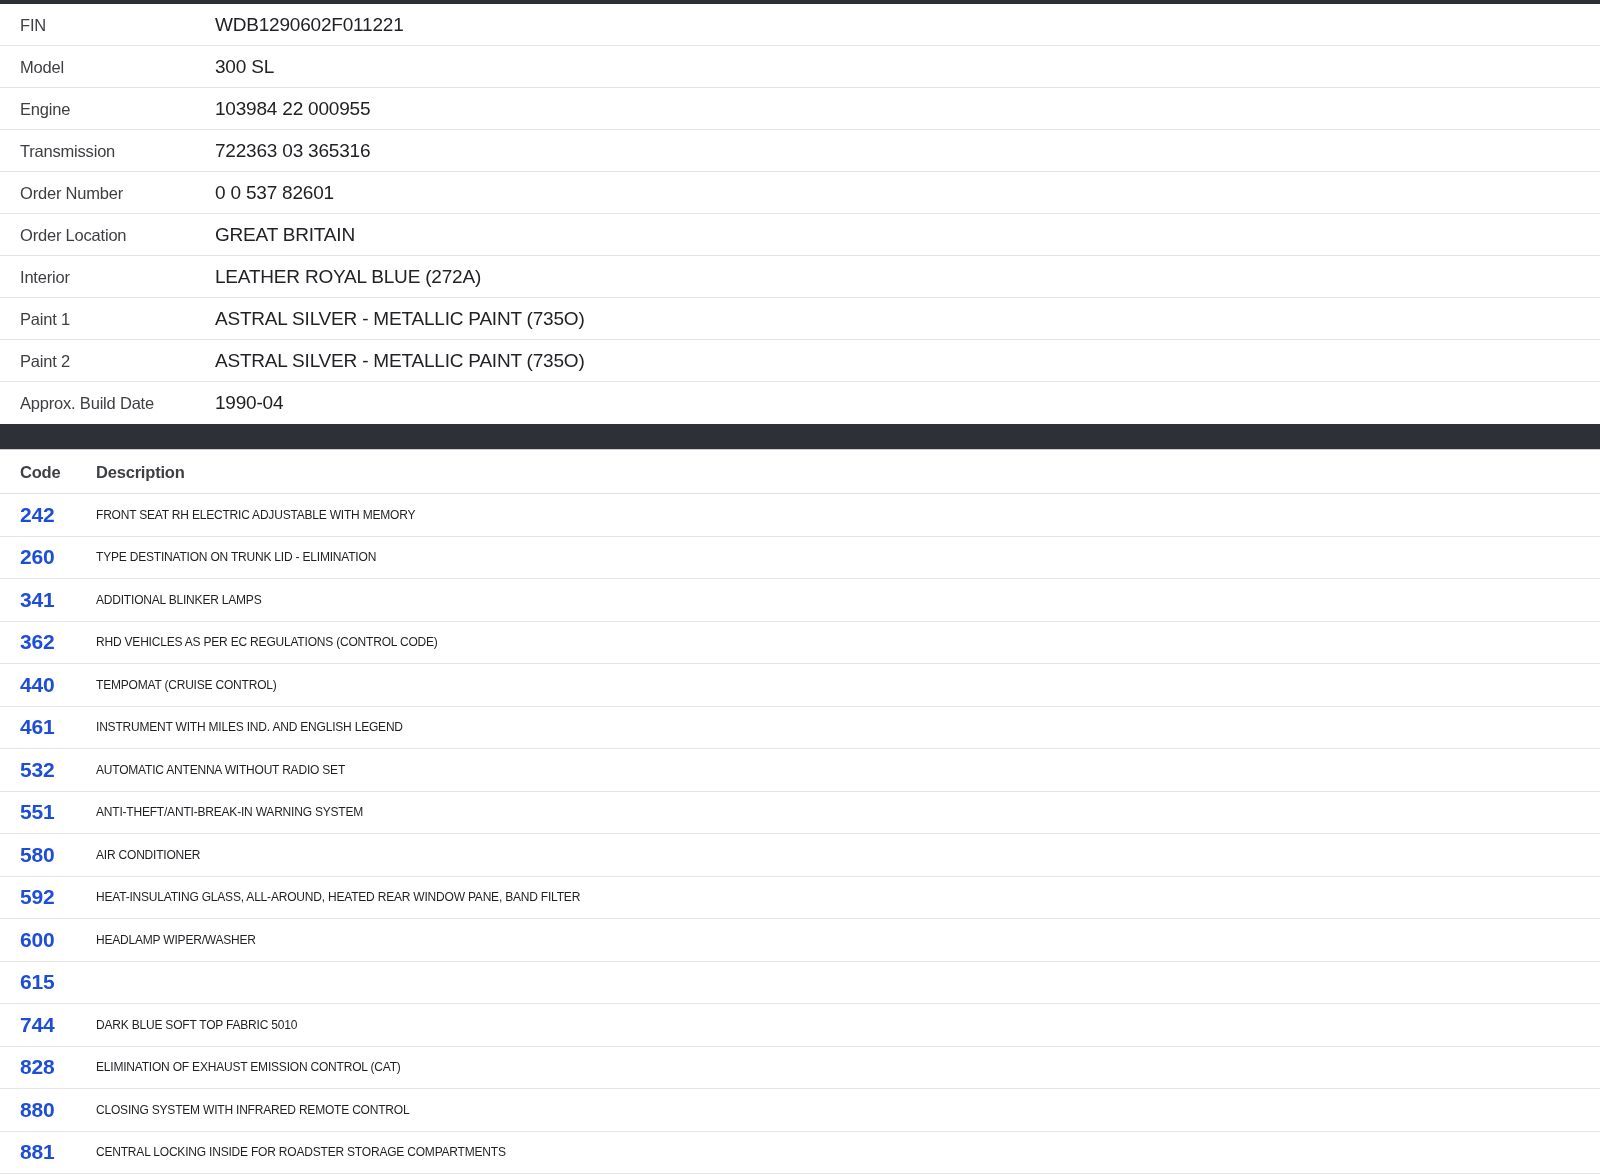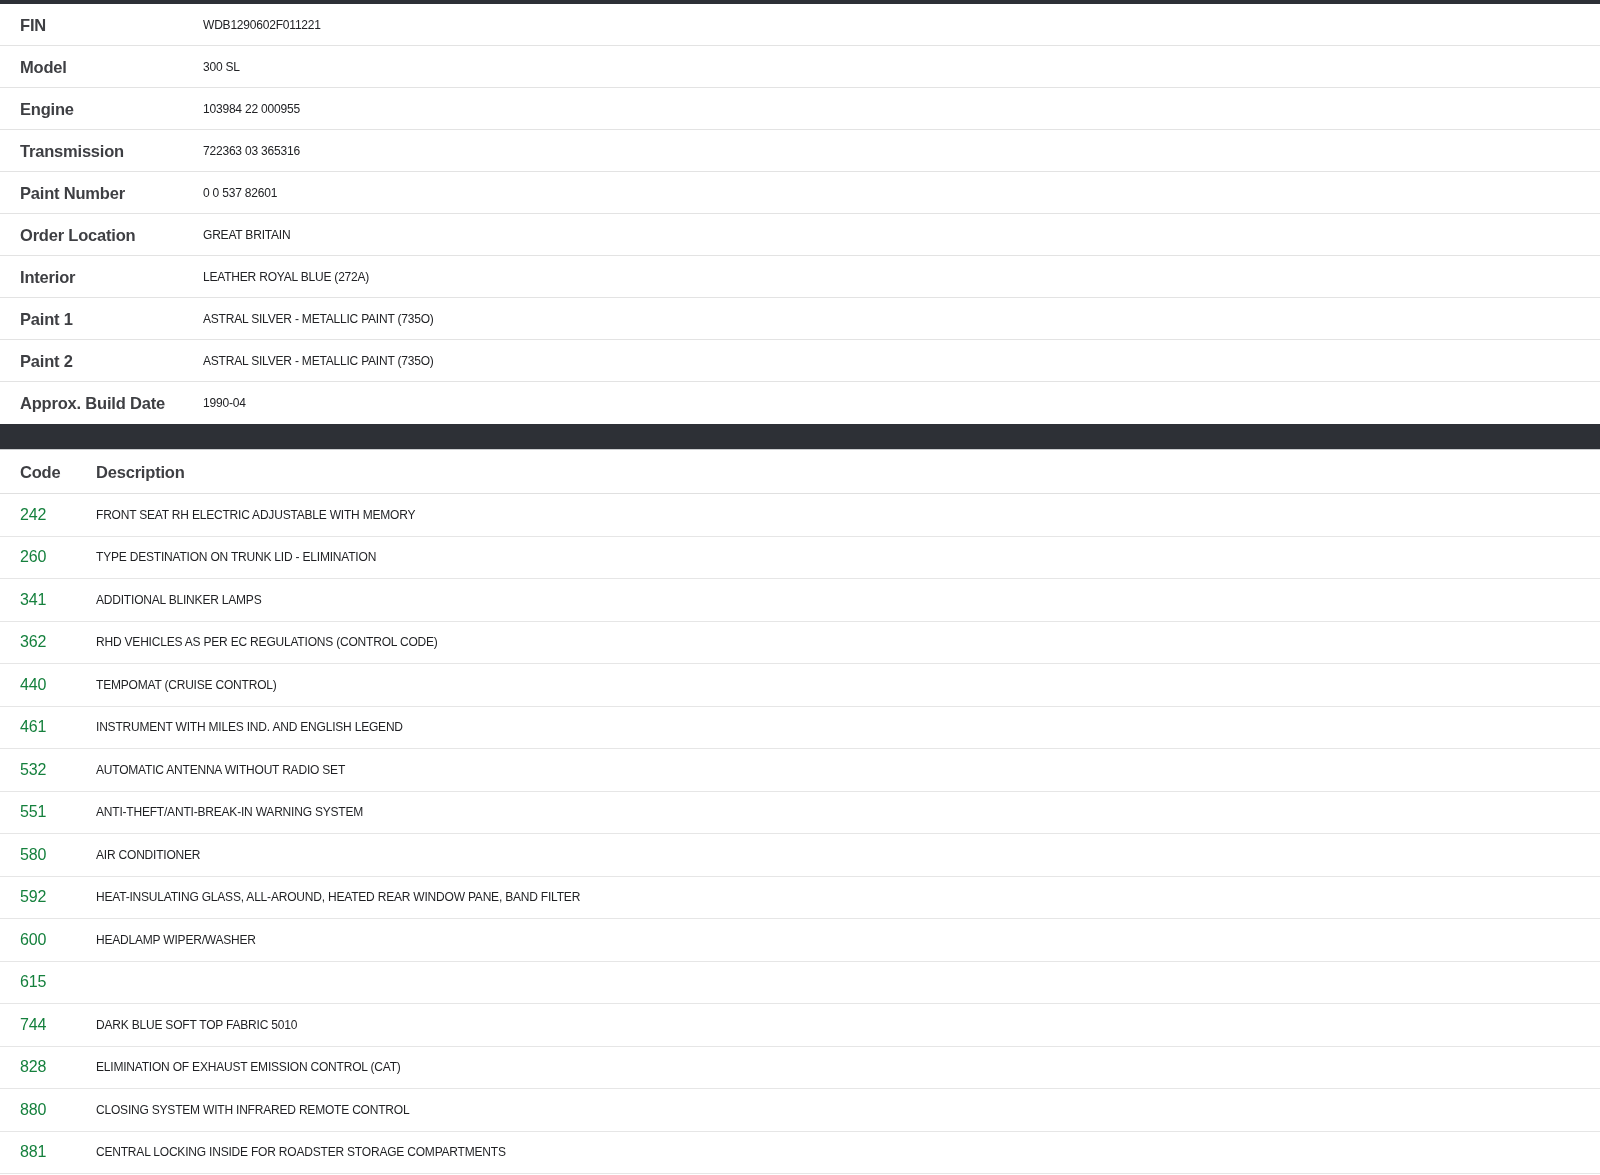--- a/index.html
+++ b/index.html
@@ -33,31 +33,31 @@
     box-sizing: border-box;
     border-bottom: 1px solid #e3e3e3;
   }
   .info-table .info-row:last-child { border-bottom: none; }
   .info-row .label {
     position: absolute;
     left: 20px;
     top: 50%;
     transform: translateY(-50%);
     font-size: 16.5px;
-    font-weight: bold;
+    font-weight: normal;
     letter-spacing: -0.2px;
     color: #3e3f43;
     white-space: nowrap;
   }
   .info-row .value {
     position: absolute;
-    left: 203px;
-    top: 50%;
-    transform: translateY(-50%);
-    font-size: 12px;
+    left: 215px;
+    top: 50%;
+    transform: translateY(-50%);
+    font-size: 19px;
     font-weight: normal;
     letter-spacing: -0.2px;
     color: #212225;
     white-space: nowrap;
   }
   
   .divider-bar {
     height: 26px;
     box-sizing: border-box;
     width: 100%;
@@ -87,24 +87,24 @@
   .opt-row {
     position: relative;
     height: 42.5px;
     box-sizing: border-box;
     border-bottom: 1px solid #e6e6e6;
   }
   .opt-row .code {
     position: absolute;
     top: 50%;
     transform: translateY(-50%);
-    font-size: 16px;
-    font-weight: normal;
-    letter-spacing: -0.2px;
-    color: #15803d;
+    font-size: 21px;
+    font-weight: bold;
+    letter-spacing: -0.2px;
+    color: #1d4ed8;
     white-space: nowrap;
   }
   .opt-row .desc {
     position: absolute;
     top: 50%;
     transform: translateY(-50%);
     font-size: 12px;
     font-weight: normal;
     letter-spacing: -0.2px;
     color: #1f2023;
@@ -135,21 +135,21 @@
     <span class="label">Engine</span>
     <span class="value">103984 22 000955</span>
   </div>
 
   <div class="info-row">
     <span class="label">Transmission</span>
     <span class="value">722363 03 365316</span>
   </div>
 
   <div class="info-row">
-    <span class="label">Paint Number</span>
+    <span class="label">Order Number</span>
     <span class="value">0 0 537 82601</span>
   </div>
 
   <div class="info-row">
     <span class="label">Order Location</span>
     <span class="value">GREAT BRITAIN</span>
   </div>
 
   <div class="info-row">
     <span class="label">Interior</span>

